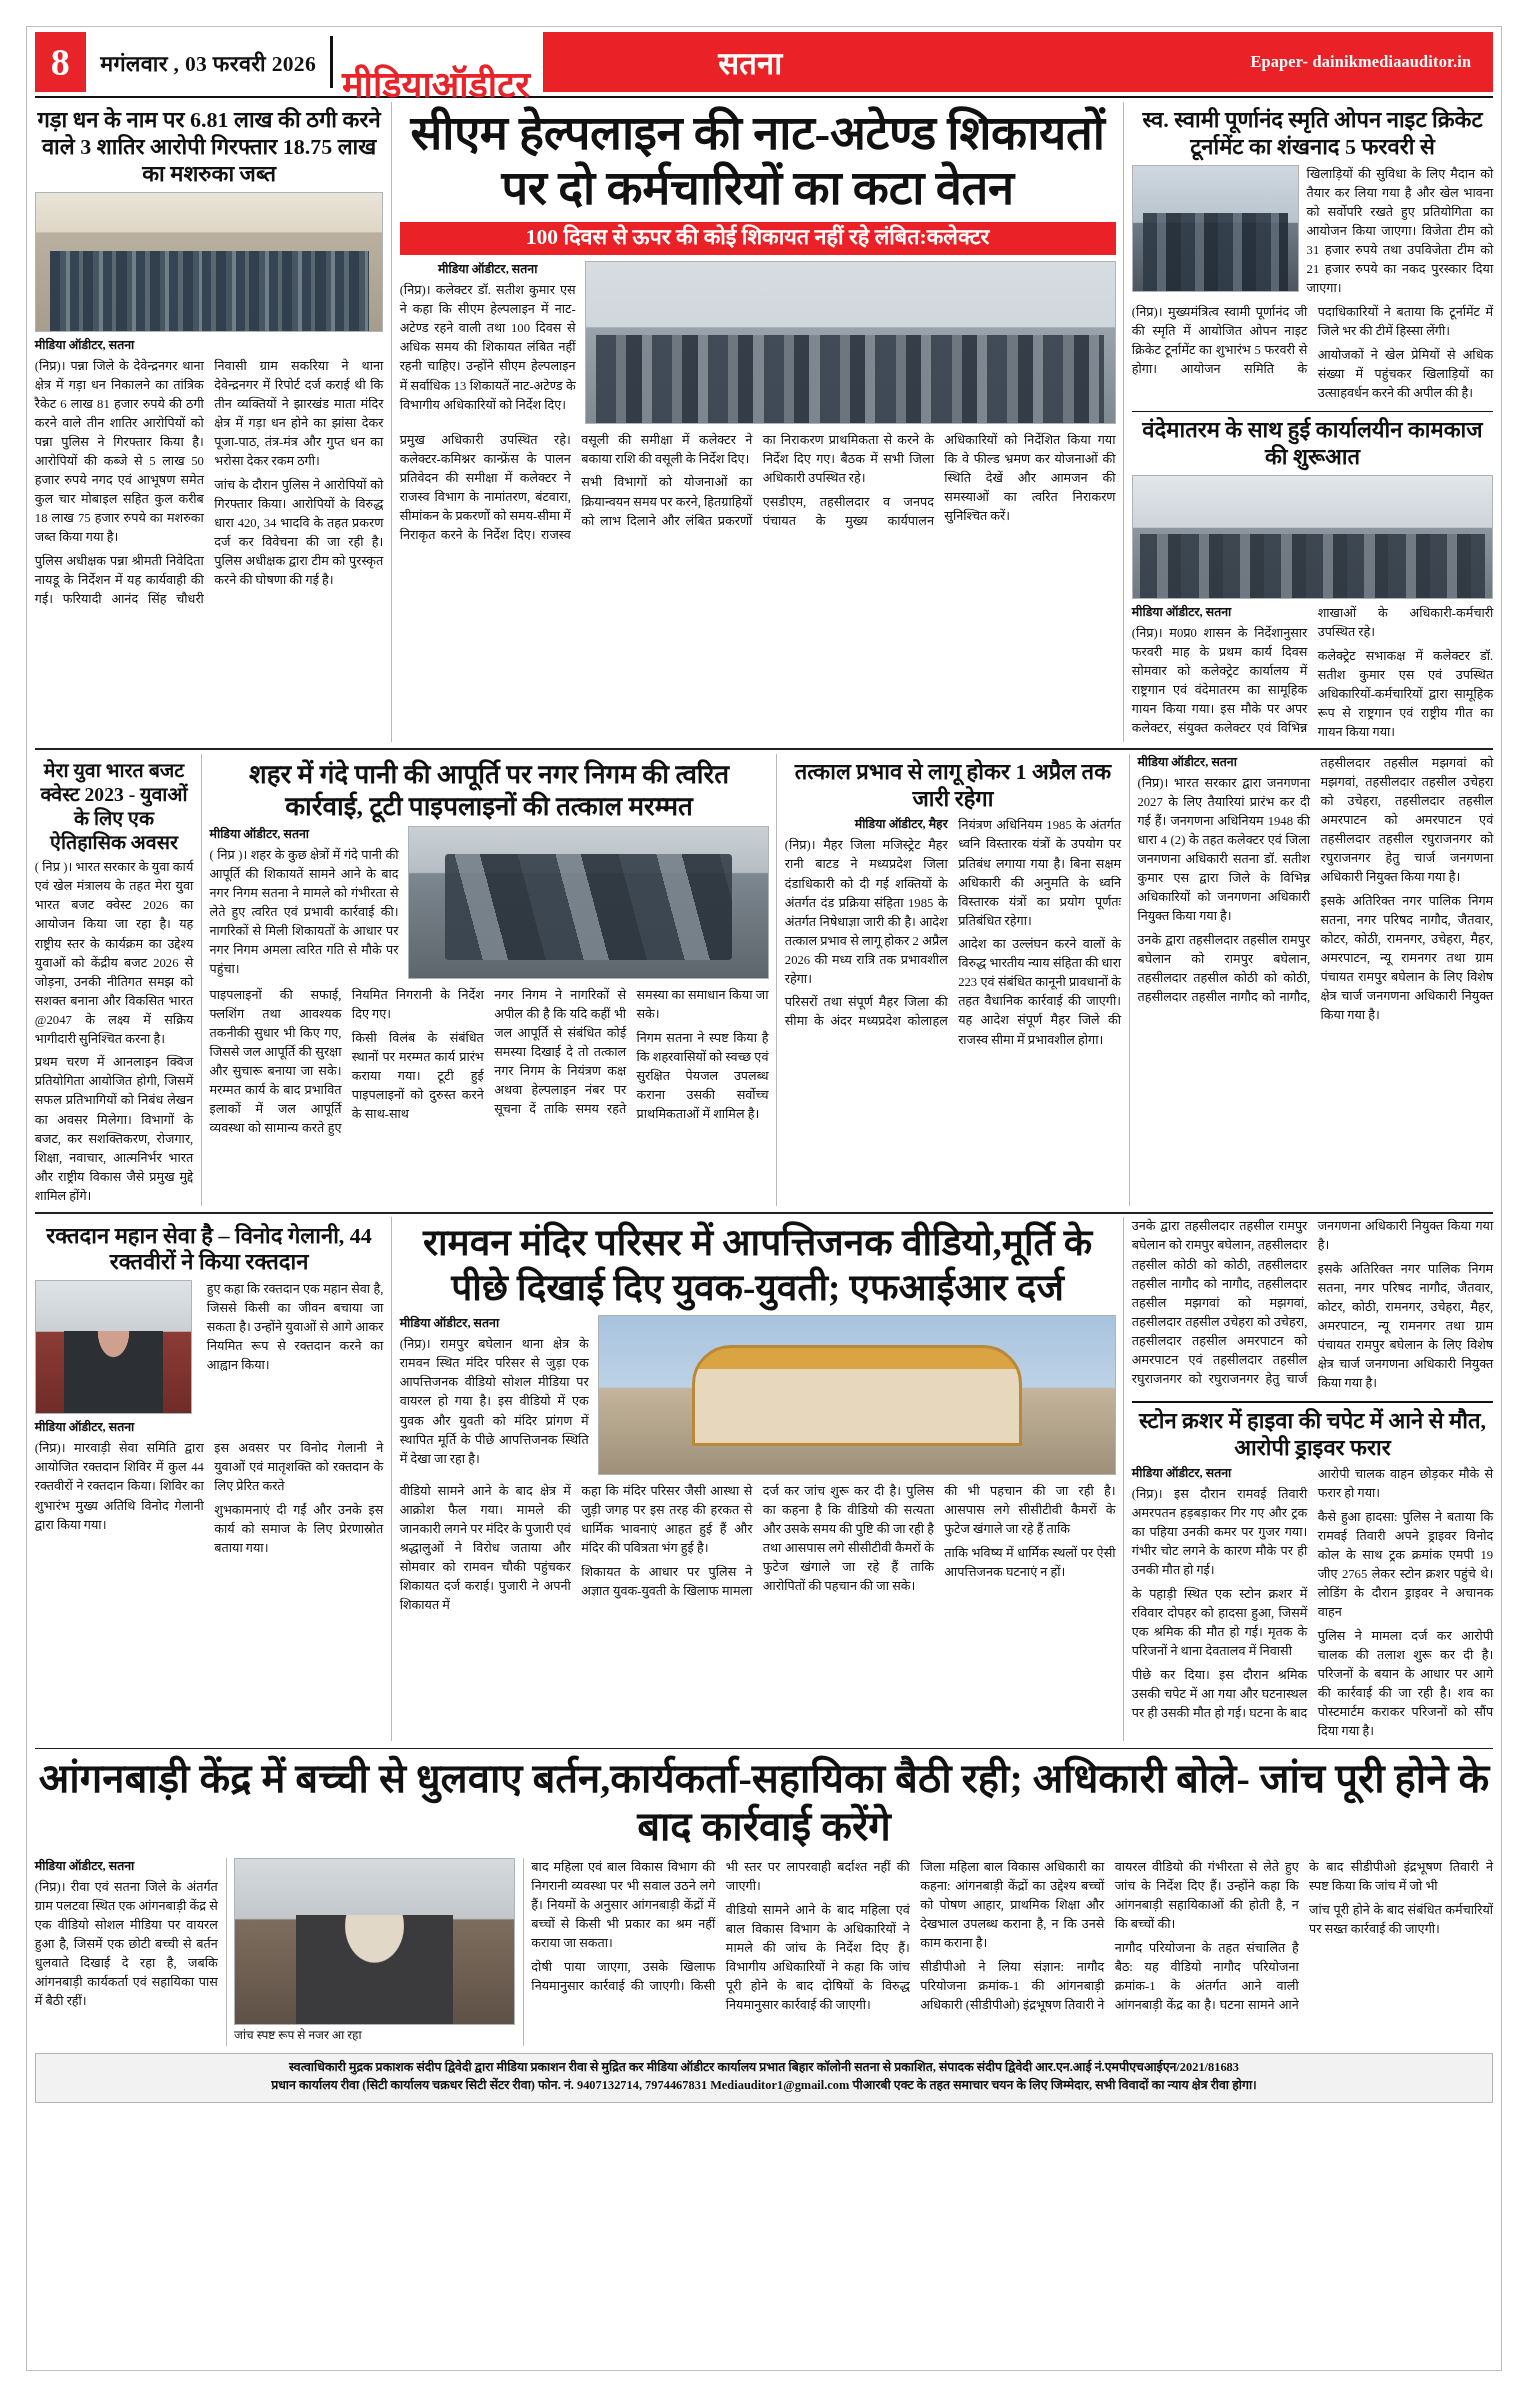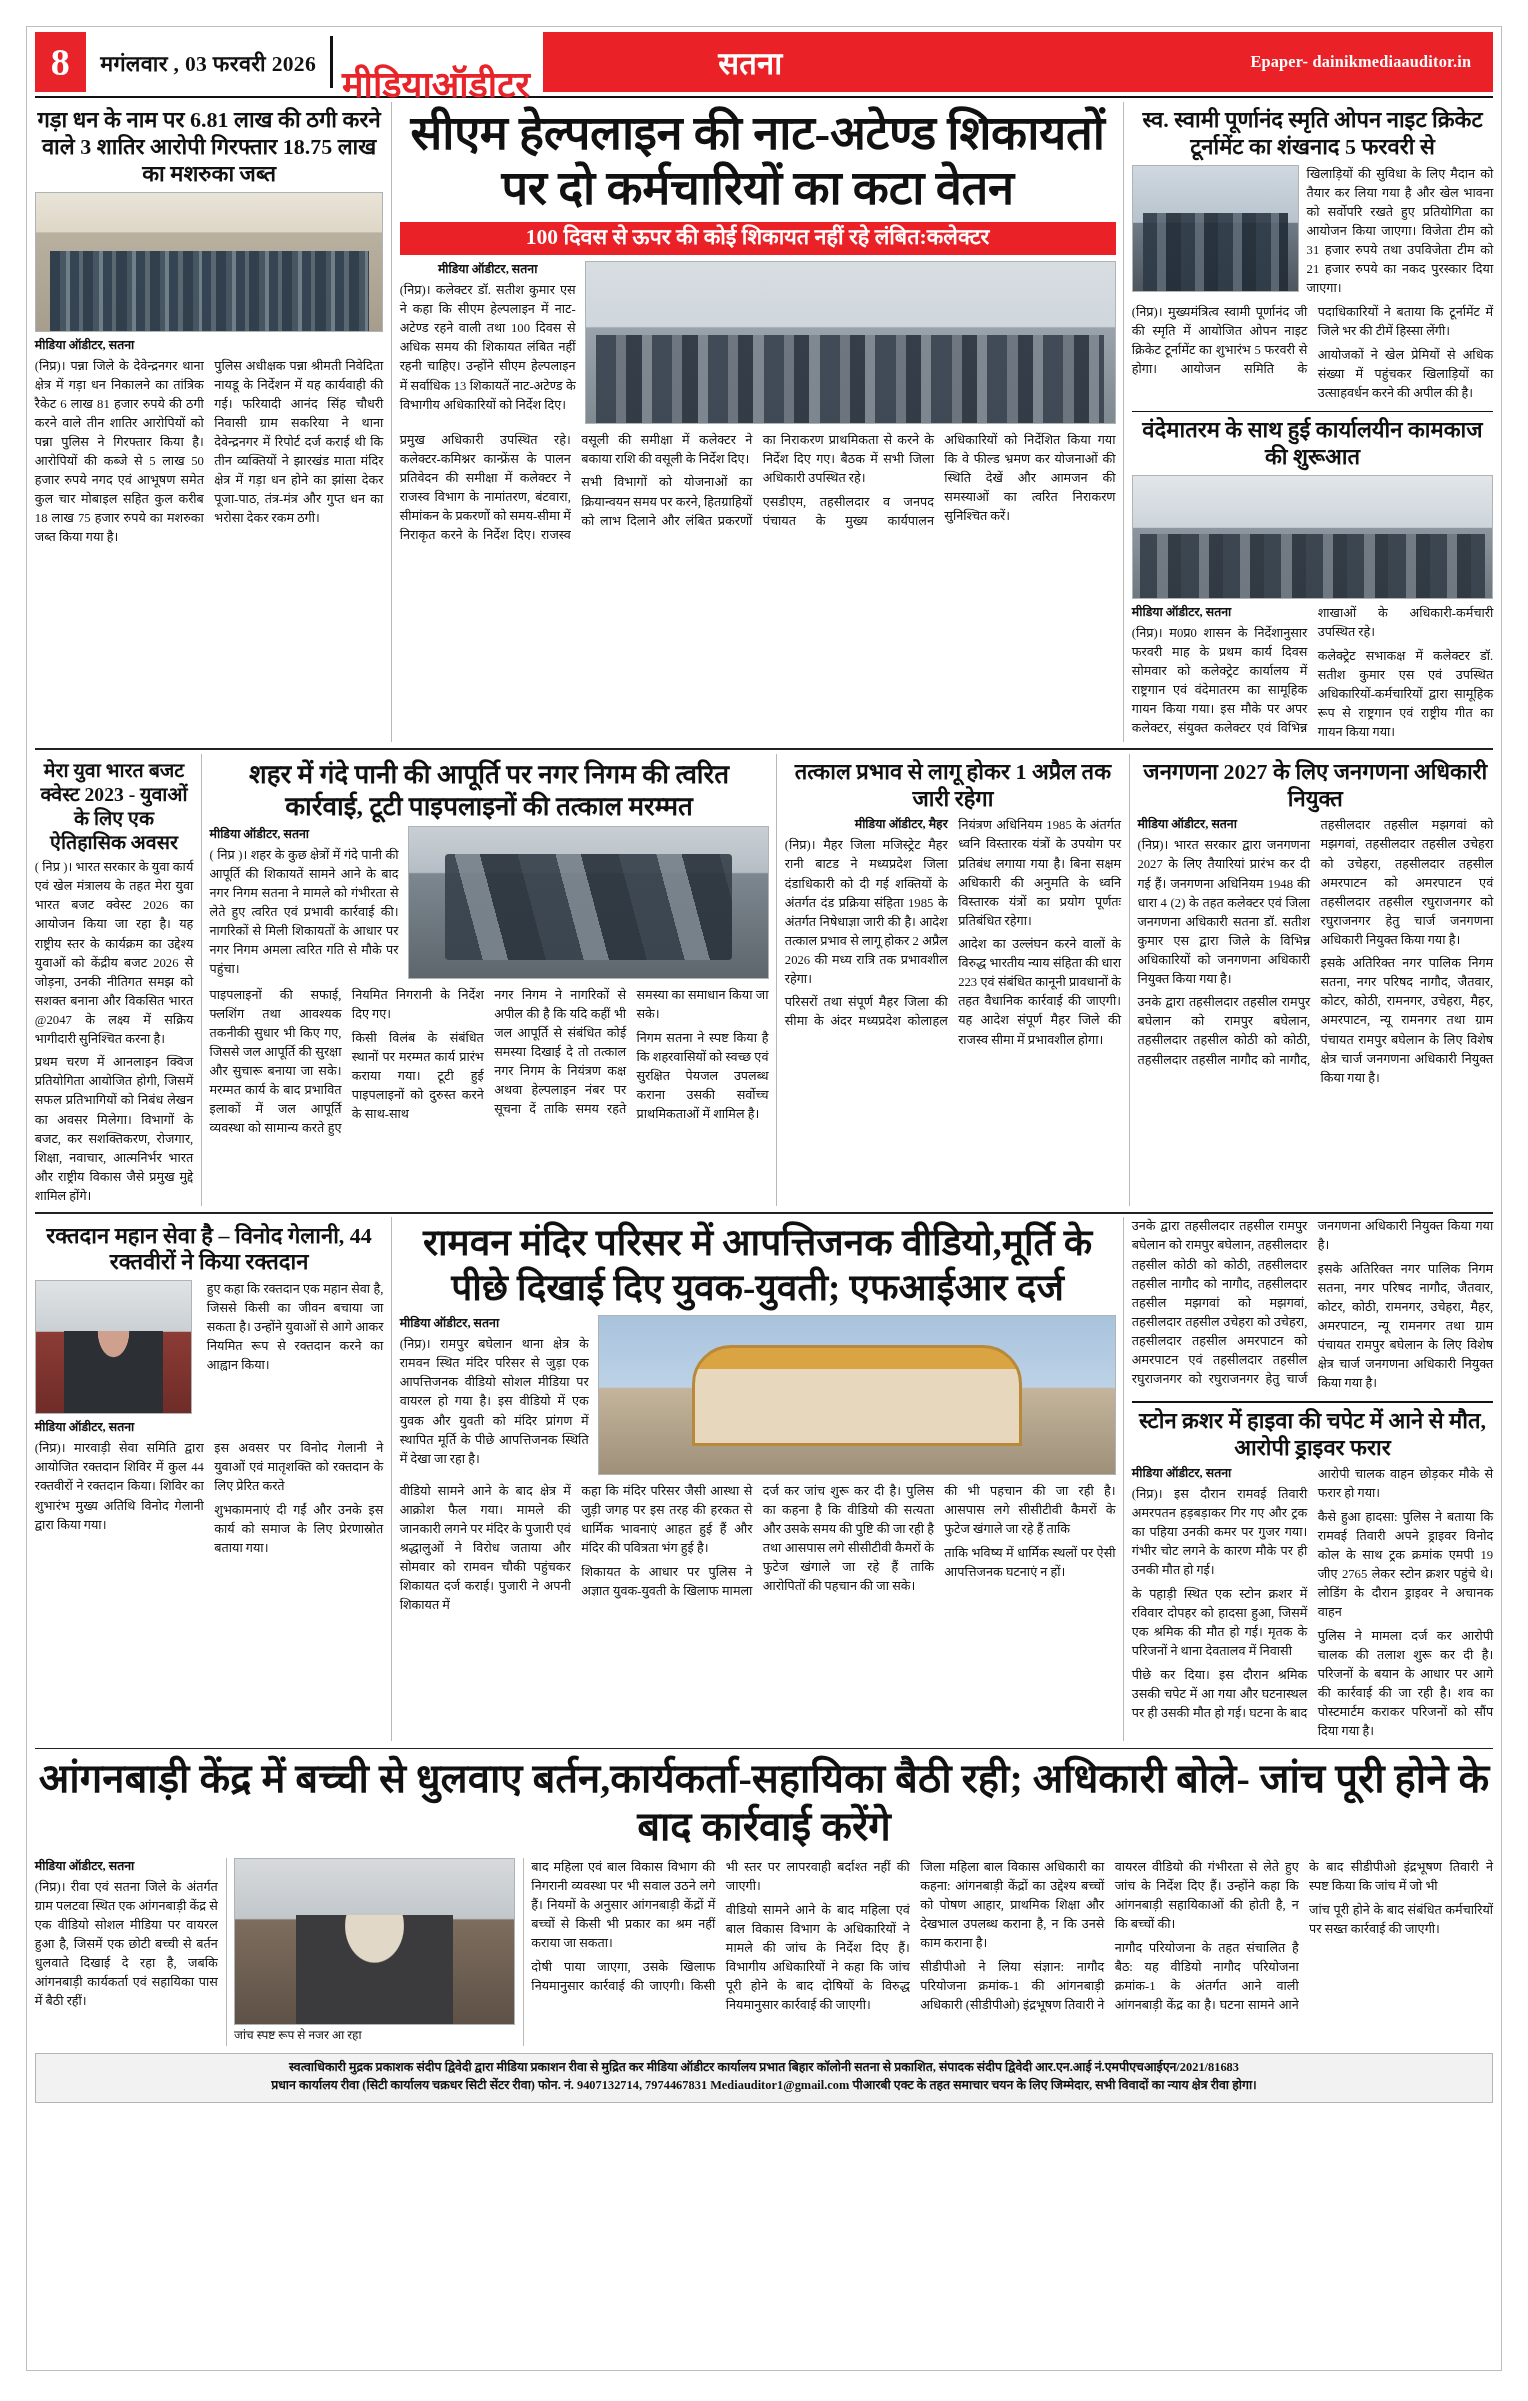--- a/index.html
+++ b/index.html
@@ -255,20 +255,21 @@
 
   <div class="body-grid" style="margin-top:3.9px;">
 
     <div class="col" style="width:353px;">
       <h2 class="hl s2">गड़ा धन के नाम पर 6.81 लाख की ठगी करने वाले 3 शातिर आरोपी गिरफ्तार 18.75 लाख का मशरुका जब्त</h2>
       <div class="photo ph-police" style="height:140px;"></div>
       <div class="byline" style="text-align:left;margin-top:5.2px;">मीडिया ऑडीटर, सतना</div>
       <div class="cols2">
         <p class="bt">(निप्र)। पन्ना जिले के देवेन्द्रनगर थाना क्षेत्र में गड़ा धन निकालने का तांत्रिक रैकेट 6 लाख 81 हजार रुपये की ठगी करने वाले तीन शातिर आरोपियों को पन्ना पुलिस ने गिरफ्तार किया है। आरोपियों की कब्जे से 5 लाख 50 हजार रुपये नगद एवं आभूषण समेत कुल चार मोबाइल सहित कुल करीब 18 लाख 75 हजार रुपये का मशरुका जब्त किया गया है।</p>
         <p class="bt">पुलिस अधीक्षक पन्ना श्रीमती निवेदिता नायडू के निर्देशन में यह कार्यवाही की गई। फरियादी आनंद सिंह चौधरी निवासी ग्राम सकरिया ने थाना देवेन्द्रनगर में रिपोर्ट दर्ज कराई थी कि तीन व्यक्तियों ने झारखंड माता मंदिर क्षेत्र में गड़ा धन होने का झांसा देकर पूजा-पाठ, तंत्र-मंत्र और गुप्त धन का भरोसा देकर रकम ठगी।</p>
+        <p class="bt">जांच के दौरान पुलिस ने आरोपियों को गिरफ्तार किया। आरोपियों के विरुद्ध धारा 420, 34 भादवि के तहत प्रकरण दर्ज कर विवेचना की जा रही है। पुलिस अधीक्षक द्वारा टीम को पुरस्कृत करने की घोषणा की गई है।</p>
       </div>
     </div>
 
     <div class="colsep"></div>
 
     <div class="col" style="width:725px;">
       <h1 class="mega">सीएम हेल्पलाइन की नाट-अटेण्ड शिकायतों पर दो कर्मचारियों का कटा वेतन</h1>
       <div class="kicker">100 दिवस से ऊपर की कोई शिकायत नहीं रहे लंबित:कलेक्टर</div>
       <div style="display:flex;gap:9.1px;">
         <div style="width:176px;">
@@ -353,21 +354,20 @@
         <div class="byline" style="text-align:right;">मीडिया ऑडीटर, मैहर</div>
         <p class="bt">(निप्र)। मैहर जिला मजिस्ट्रेट मैहर रानी बाटड ने मध्यप्रदेश जिला दंडाधिकारी को दी गई शक्तियों के अंतर्गत दंड प्रक्रिया संहिता 1985 के अंतर्गत निषेधाज्ञा जारी की है। आदेश तत्काल प्रभाव से लागू होकर 2 अप्रैल 2026 की मध्य रात्रि तक प्रभावशील रहेगा।</p>
         <p class="bt">परिसरों तथा संपूर्ण मैहर जिला की सीमा के अंदर मध्यप्रदेश कोलाहल नियंत्रण अधिनियम 1985 के अंतर्गत ध्वनि विस्तारक यंत्रों के उपयोग पर प्रतिबंध लगाया गया है। बिना सक्षम अधिकारी की अनुमति के ध्वनि विस्तारक यंत्रों का प्रयोग पूर्णतः प्रतिबंधित रहेगा।</p>
         <p class="bt">आदेश का उल्लंघन करने वालों के विरुद्ध भारतीय न्याय संहिता की धारा 223 एवं संबंधित कानूनी प्रावधानों के तहत वैधानिक कार्रवाई की जाएगी। यह आदेश संपूर्ण मैहर जिले की राजस्व सीमा में प्रभावशील होगा।</p>
       </div>
     </div>
 
     <div class="colsep"></div>
 
     <div class="col" style="width:366px;">
-      <h2 class="hl s2">जनगणना 2027 के लिए जनगणना अधिकारी नियुक्त</h2>
       <div class="cols2">
         <div class="byline" style="text-align:left;">मीडिया ऑडीटर, सतना</div>
         <p class="bt">(निप्र)। भारत सरकार द्वारा जनगणना 2027 के लिए तैयारियां प्रारंभ कर दी गई हैं। जनगणना अधिनियम 1948 की धारा 4 (2) के तहत कलेक्टर एवं जिला जनगणना अधिकारी सतना डॉ. सतीश कुमार एस द्वारा जिले के विभिन्न अधिकारियों को जनगणना अधिकारी नियुक्त किया गया है।</p>
         <p class="bt">उनके द्वारा तहसीलदार तहसील रामपुर बघेलान को रामपुर बघेलान, तहसीलदार तहसील कोठी को कोठी, तहसीलदार तहसील नागौद को नागौद, तहसीलदार तहसील मझगवां को मझगवां, तहसीलदार तहसील उचेहरा को उचेहरा, तहसीलदार तहसील अमरपाटन को अमरपाटन एवं तहसीलदार तहसील रघुराजनगर को रघुराजनगर हेतु चार्ज जनगणना अधिकारी नियुक्त किया गया है।</p>
         <p class="bt">इसके अतिरिक्त नगर पालिक निगम सतना, नगर परिषद नागौद, जैतवार, कोटर, कोठी, रामनगर, उचेहरा, मैहर, अमरपाटन, न्यू रामनगर तथा ग्राम पंचायत रामपुर बघेलान के लिए विशेष क्षेत्र चार्ज जनगणना अधिकारी नियुक्त किया गया है।</p>
       </div>
     </div>
   </div>
 
   <div class="hrule thin" style="margin-top:6.5px;"></div>

